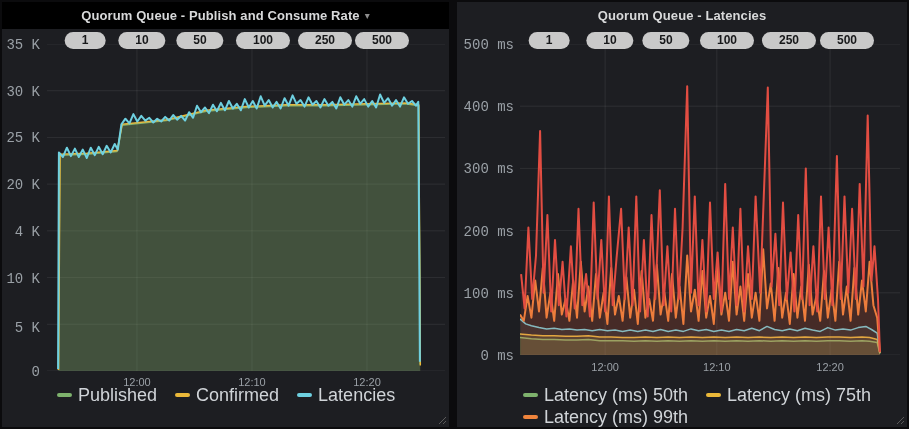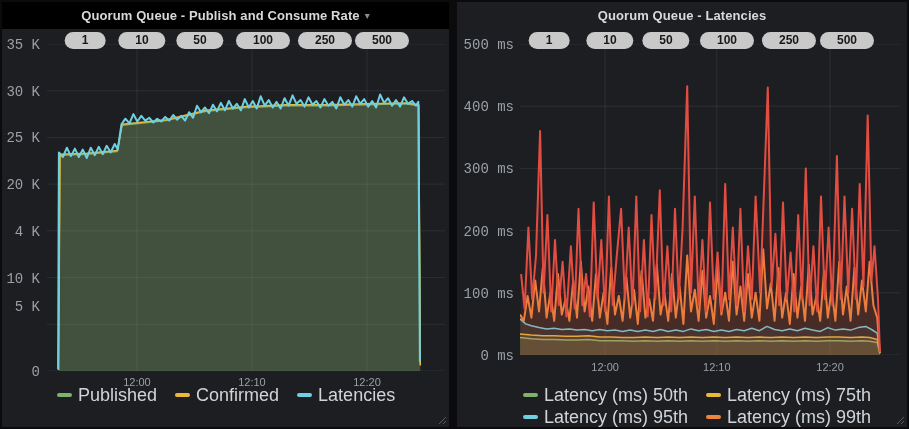--- a/index.html
+++ b/index.html
@@ -33,21 +33,21 @@
 
 <div class="page">
 
   <section class="panel panel-left">
     <div class="panel-header hovered">
       <span class="panel-title">Quorum Queue - Publish and Consume Rate</span>
       <span class="menu-caret">▾</span>
     </div>
     <div class="y-labels" style="position:absolute; left:0; top:0; width:38px; height:100%;">
         <div style="top: 362px;">0</div>
-        <div style="top: 297px;">5 K</div>
+        <div style="top: 318px;">5 K</div>
         <div style="top: 268.571px;">10 K</div>
         <div style="top: 221.857px;">4 K</div>
         <div style="top: 175.143px;">20 K</div>
         <div style="top: 128.429px;">25 K</div>
         <div style="top: 81.7143px;">30 K</div>
         <div style="top: 35px;">35 K</div>
       </div>
     <svg class="plot" id="chart-0" width="398" height="327" style="left:45px; top:42px;">
         <line x1="0" x2="398" y1="327" y2="327" stroke="rgba(255,255,255,0.08)" stroke-width="1"></line>
         <line x1="0" x2="398" y1="280.2857142857143" y2="280.2857142857143" stroke="rgba(255,255,255,0.08)" stroke-width="1"></line>
@@ -148,24 +148,20 @@
     <div class="legend" style="left:66px; top:384px; width:375px;">
         <div class="legend-item">
           <span class="legend-dash" style="background: rgb(126, 178, 109);"></span>
           <span class="legend-label">Latency (ms) 50th</span>
         </div>
         <div class="legend-item">
           <span class="legend-dash" style="background: rgb(234, 184, 57);"></span>
           <span class="legend-label">Latency (ms) 75th</span>
         </div>
         <div class="legend-item">
-          <span class="legend-dash" style="background: rgb(110, 208, 224);"></span>
-          <span class="legend-label">Latency (ms) 95th</span>
-        </div>
-        <div class="legend-item">
           <span class="legend-dash" style="background: rgb(239, 132, 60);"></span>
           <span class="legend-label">Latency (ms) 99th</span>
         </div>
       </div>
     <svg class="resize-handle" viewBox="0 0 9 9">
       <path d="M8 1 L1 8 M8 5 L5 8" stroke="#5a5a5a" stroke-width="1" fill="none"></path>
     </svg>
   </section>
 
 </div>

